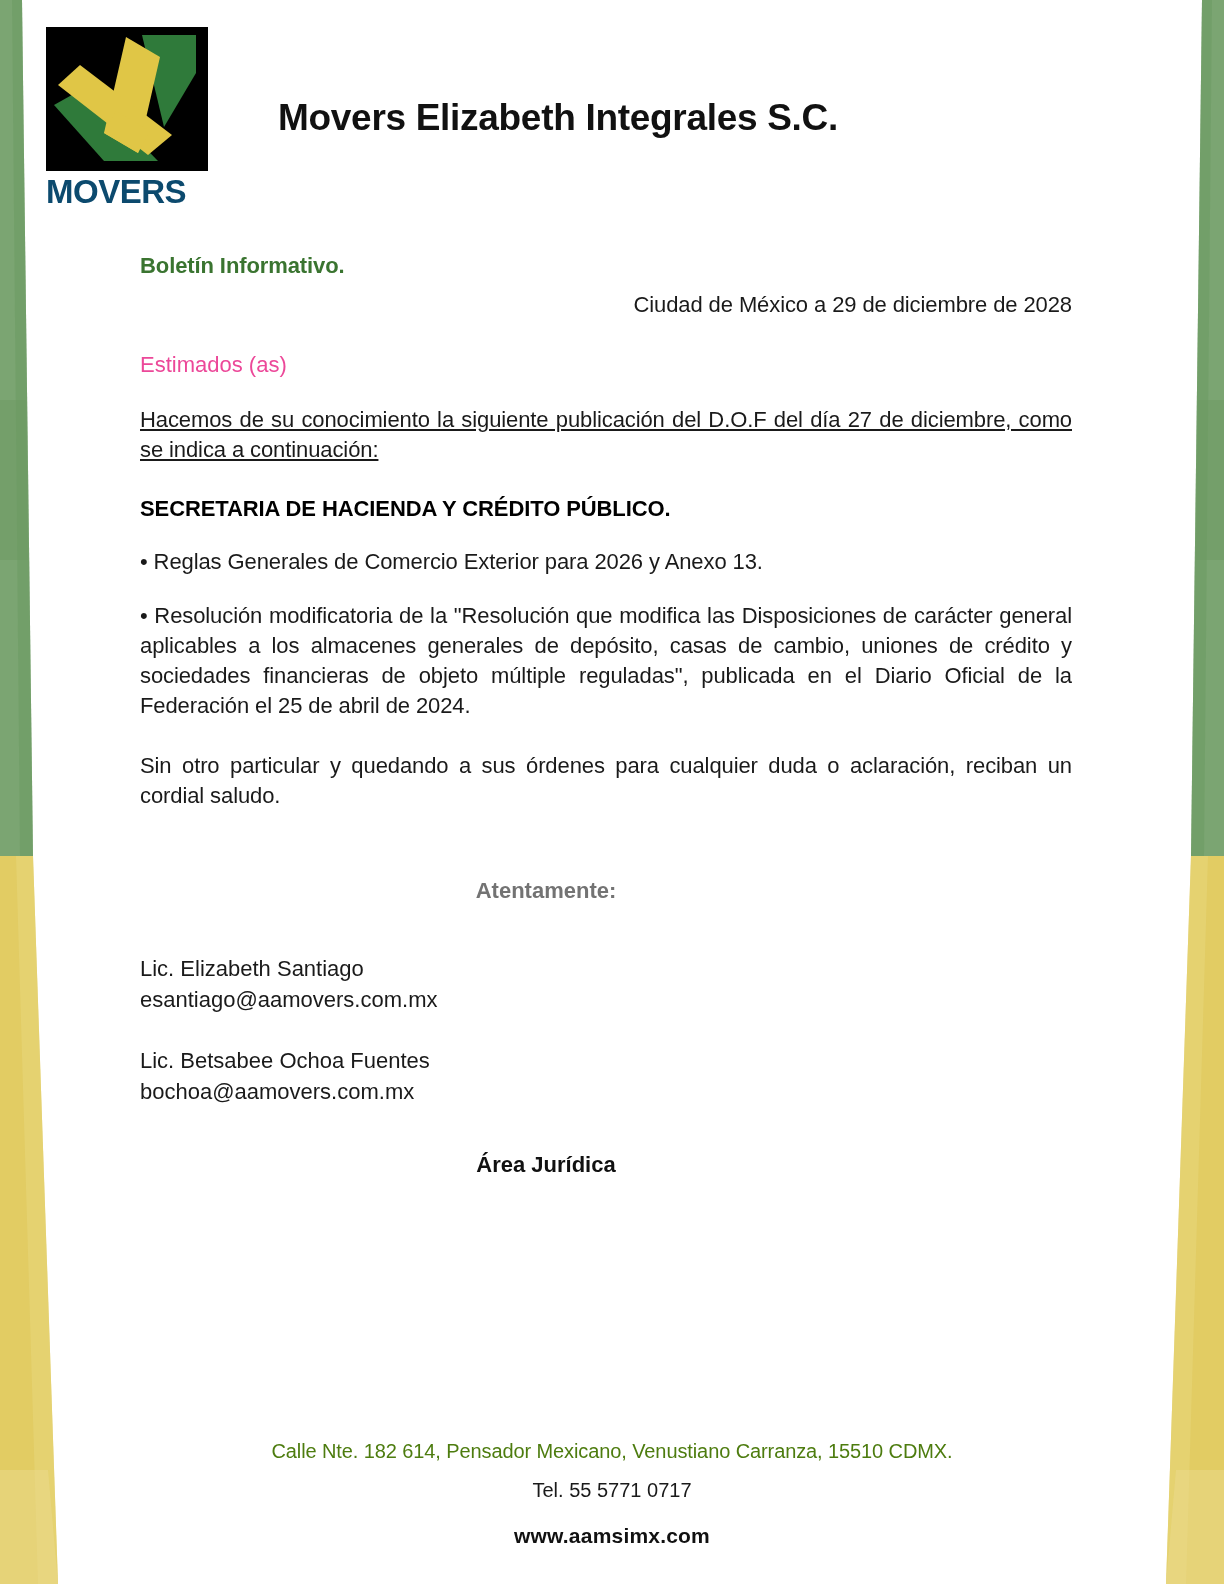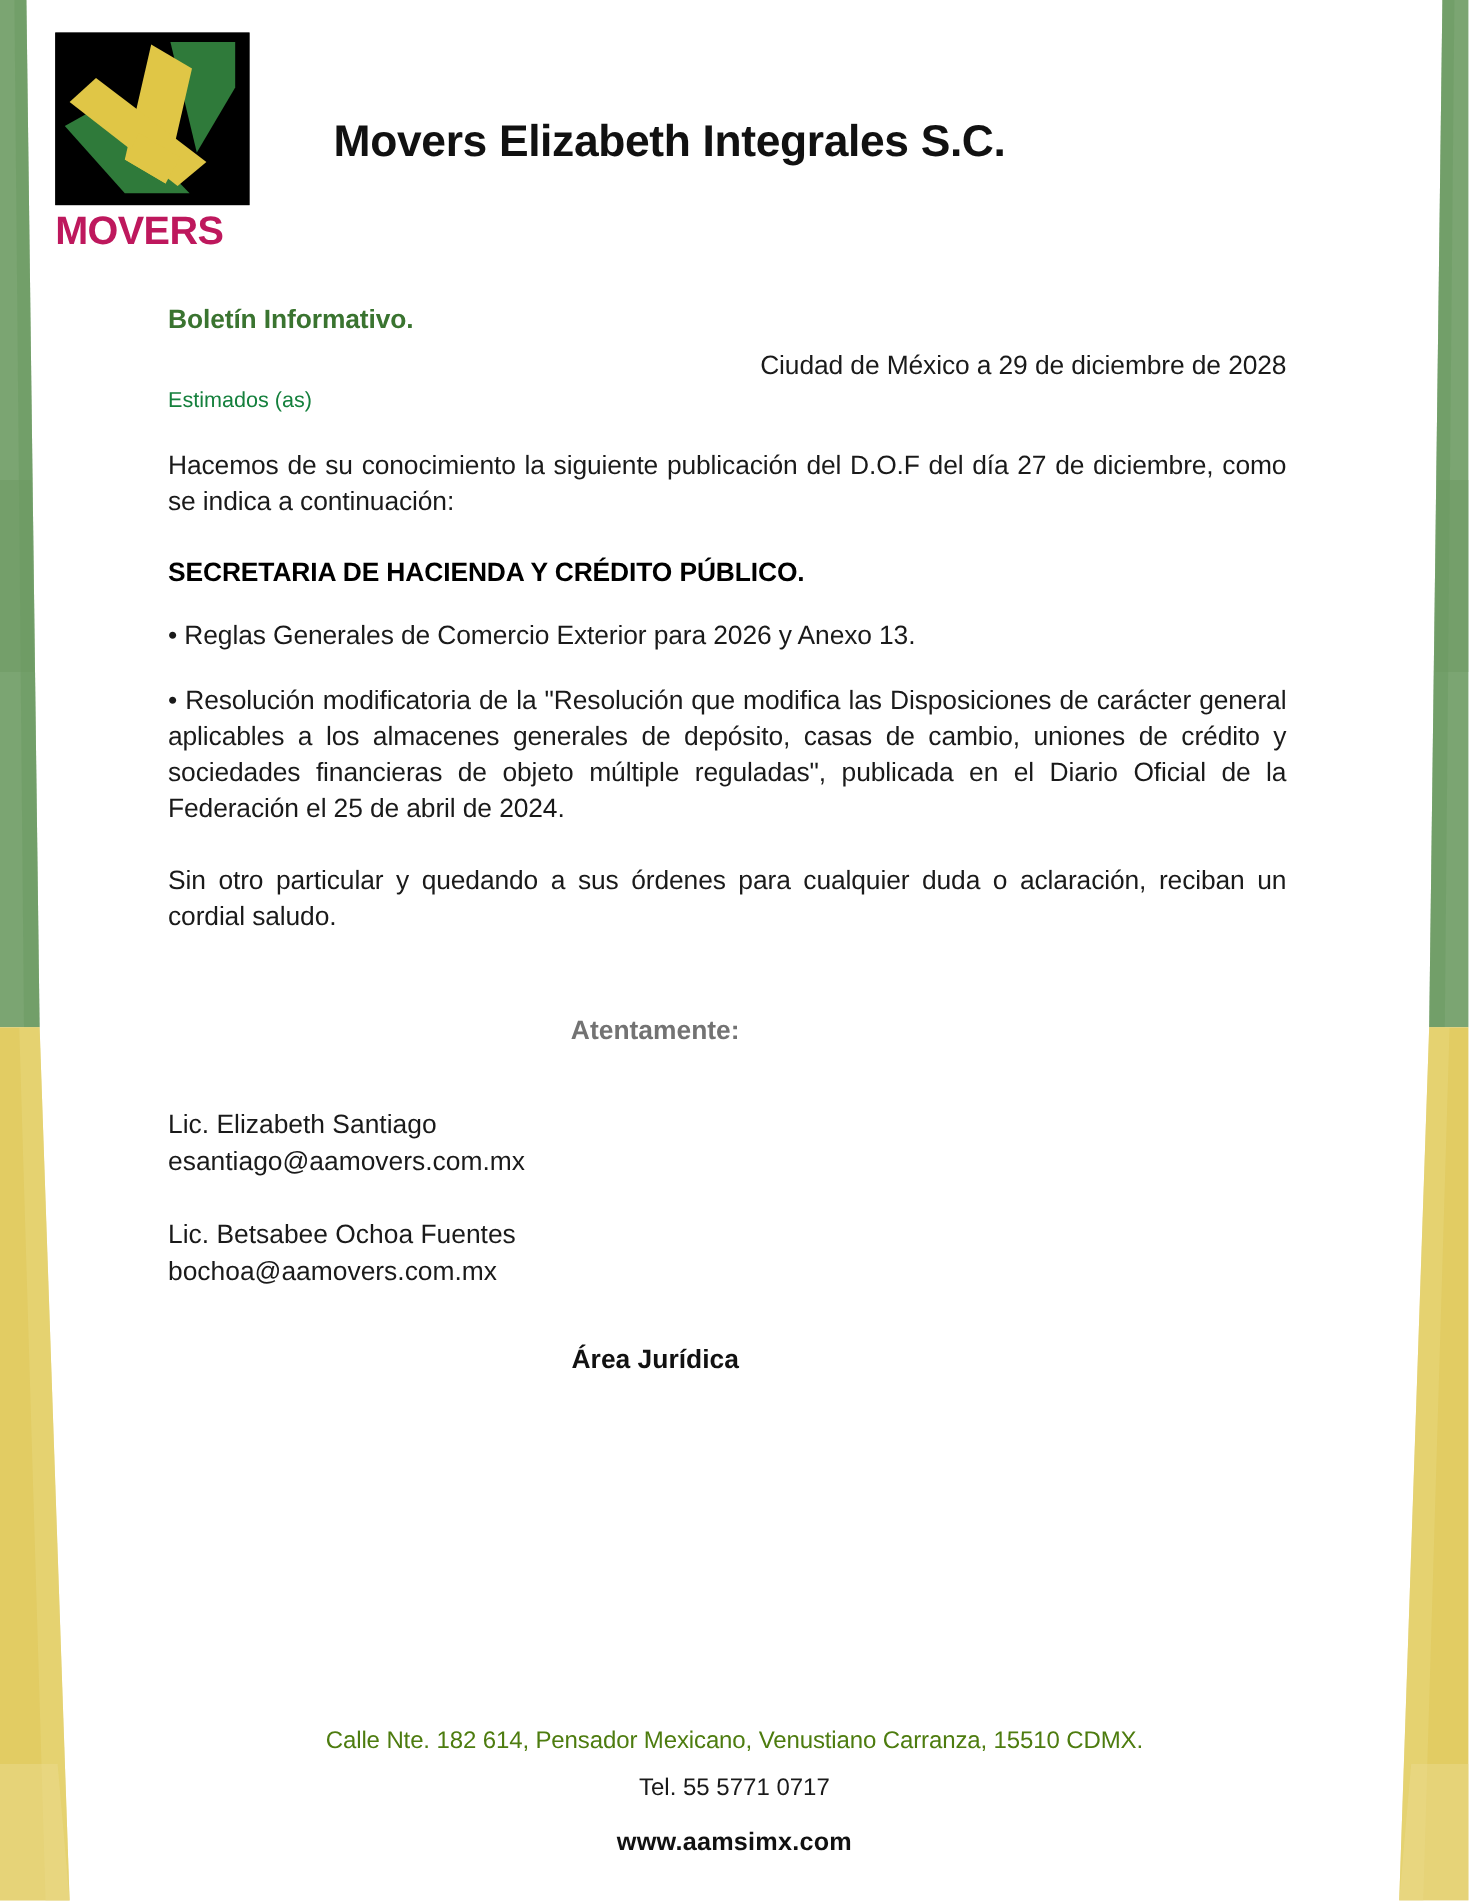--- a/index.html
+++ b/index.html
@@ -58,21 +58,21 @@
   }
   .logo-mark svg { display: block; width: 100%; height: 100%; }
 
   .logo-word {
     margin-top: 3px;
     font-family: "Liberation Sans", sans-serif;
     font-weight: bold;
     font-size: 33px;
     line-height: 36px;
     letter-spacing: -0.5px;
-    color: #be185d;
+    color: #0c4a6e;
   }
 
   .company-title {
     position: absolute;
     left: 278px;
     top: 96px;
     font-family: "Liberation Sans", sans-serif;
     font-weight: bold;
     font-size: 37px;
     line-height: 44px;
@@ -100,33 +100,35 @@
   .date-line {
     margin-top: 11px;
     text-align: right;
     font-size: 22px;
     line-height: 28px;
     color: #1a1a1a;
     letter-spacing: -0.1px;
   }
 
   .greeting {
-    font-size: 18px;
-    line-height: 28px;
-    color: #15803d;
+    margin-top: 32px;
+    font-size: 22px;
+    line-height: 28px;
+    color: #ec4899;
   }
 
   .para {
     margin-top: 26px;
     font-size: 22px;
     line-height: 30px;
     color: #1a1a1a;
     text-align: justify;
     text-justify: inter-word;
     letter-spacing: -0.1px;
+    text-decoration: underline;
   }
 
   .section-heading {
     margin-top: 30px;
     font-size: 22px;
     font-weight: bold;
     line-height: 28px;
     color: #000000;
     letter-spacing: -0.1px;
   }

